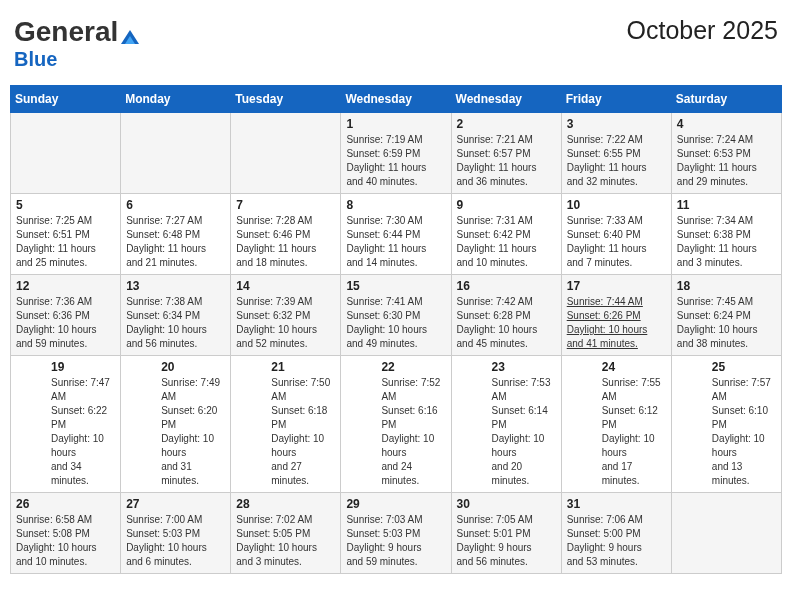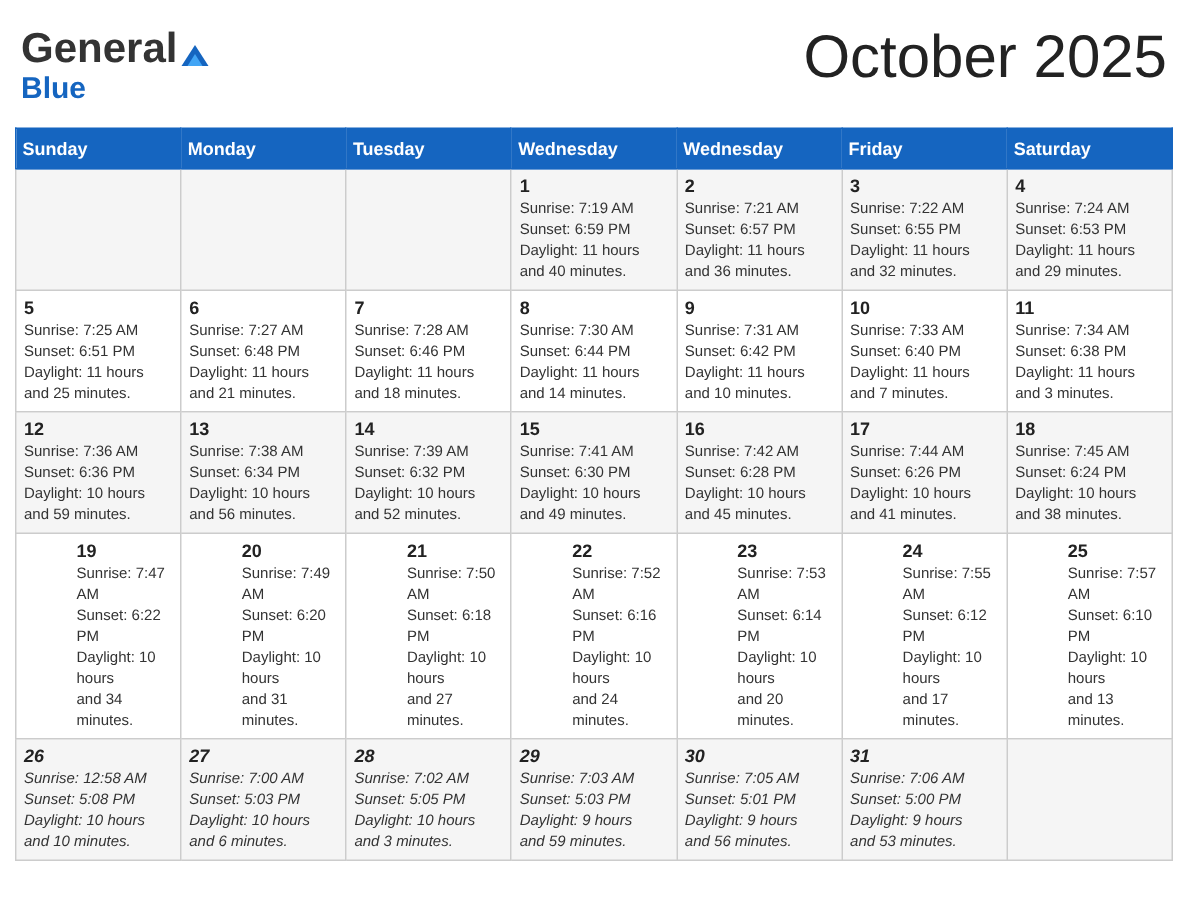--- a/index.html
+++ b/index.html
@@ -18,21 +18,21 @@
       padding: 6px 4px;
     }
     .logo {
       display: flex;
       align-items: center;
     }
     .title-section {
       text-align: right;
     }
     .month-title {
-      font-size: 40px;
+      font-size: 25px;
       font-weight: normal;
       color: #222;
     }
     .location {
       font-size: 15px;
       color: #444;
     }
     .calendar {
       width: 100%;
       border-collapse: collapse;
@@ -73,21 +73,21 @@
     .day-info {
       font-size: 10px;
       color: #333;
       line-height: 1.4;
     }
     
     .row-1 td { background-color: #f0f0f0; }
     .row-2 td { background-color: #fff; }
     .row-3 td { background-color: #f0f0f0; }
     .row-4 td { background-color: #fff; padding-left: 40px; }
-    .row-5 td { background-color: #f0f0f0; font-style: italic; }
+    .row-5 td { background-color: #f0f0f0; }
   </style>
 </head>
 <body>
 
 <div class="header">
   <div class="logo">
     <div>
       <span style="font-size:28px;font-weight:bold;color:#333;">General</span><svg width="22" height="22" viewBox="0 0 22 22" style="vertical-align:middle;margin:0 1px;">
           <polygon points="2,18 11,4 20,18" fill="#1565c0"></polygon>
           <polygon points="6,18 11,10 16,18" fill="#42a5f5"></polygon>
@@ -228,21 +228,21 @@
         </td>
         <td>
           <span class="day-num">16</span>
           <div class="day-info" style="white-space: pre-line;">Sunrise: 7:42 AM
 Sunset: 6:28 PM
 Daylight: 10 hours
 and 45 minutes.</div>
         </td>
         <td>
           <span class="day-num">17</span>
-          <div class="day-info" style="white-space: pre-line;">Sunrise: 7:44 AM
+          <div class="day-info" style="white-space: pre-line; text-decoration: underline;">Sunrise: 7:44 AM
 Sunset: 6:26 PM
 Daylight: 10 hours
 and 41 minutes.</div>
         </td>
         <td>
           <span class="day-num">18</span>
           <div class="day-info" style="white-space: pre-line;">Sunrise: 7:45 AM
 Sunset: 6:24 PM
 Daylight: 10 hours
 and 38 minutes.</div>
@@ -295,21 +295,21 @@
           <span class="day-num">25</span>
           <div class="day-info" style="white-space: pre-line;">Sunrise: 7:57 AM
 Sunset: 6:10 PM
 Daylight: 10 hours
 and 13 minutes.</div>
         </td>
       </tr>
       <tr class="row-5">
         <td>
           <span class="day-num">26</span>
-          <div class="day-info" style="white-space: pre-line;">Sunrise: 12:58 AM
+          <div class="day-info" style="white-space: pre-line;">Sunrise: 6:58 AM
 Sunset: 5:08 PM
 Daylight: 10 hours
 and 10 minutes.</div>
         </td>
         <td>
           <span class="day-num">27</span>
           <div class="day-info" style="white-space: pre-line;">Sunrise: 7:00 AM
 Sunset: 5:03 PM
 Daylight: 10 hours
 and 6 minutes.</div>

